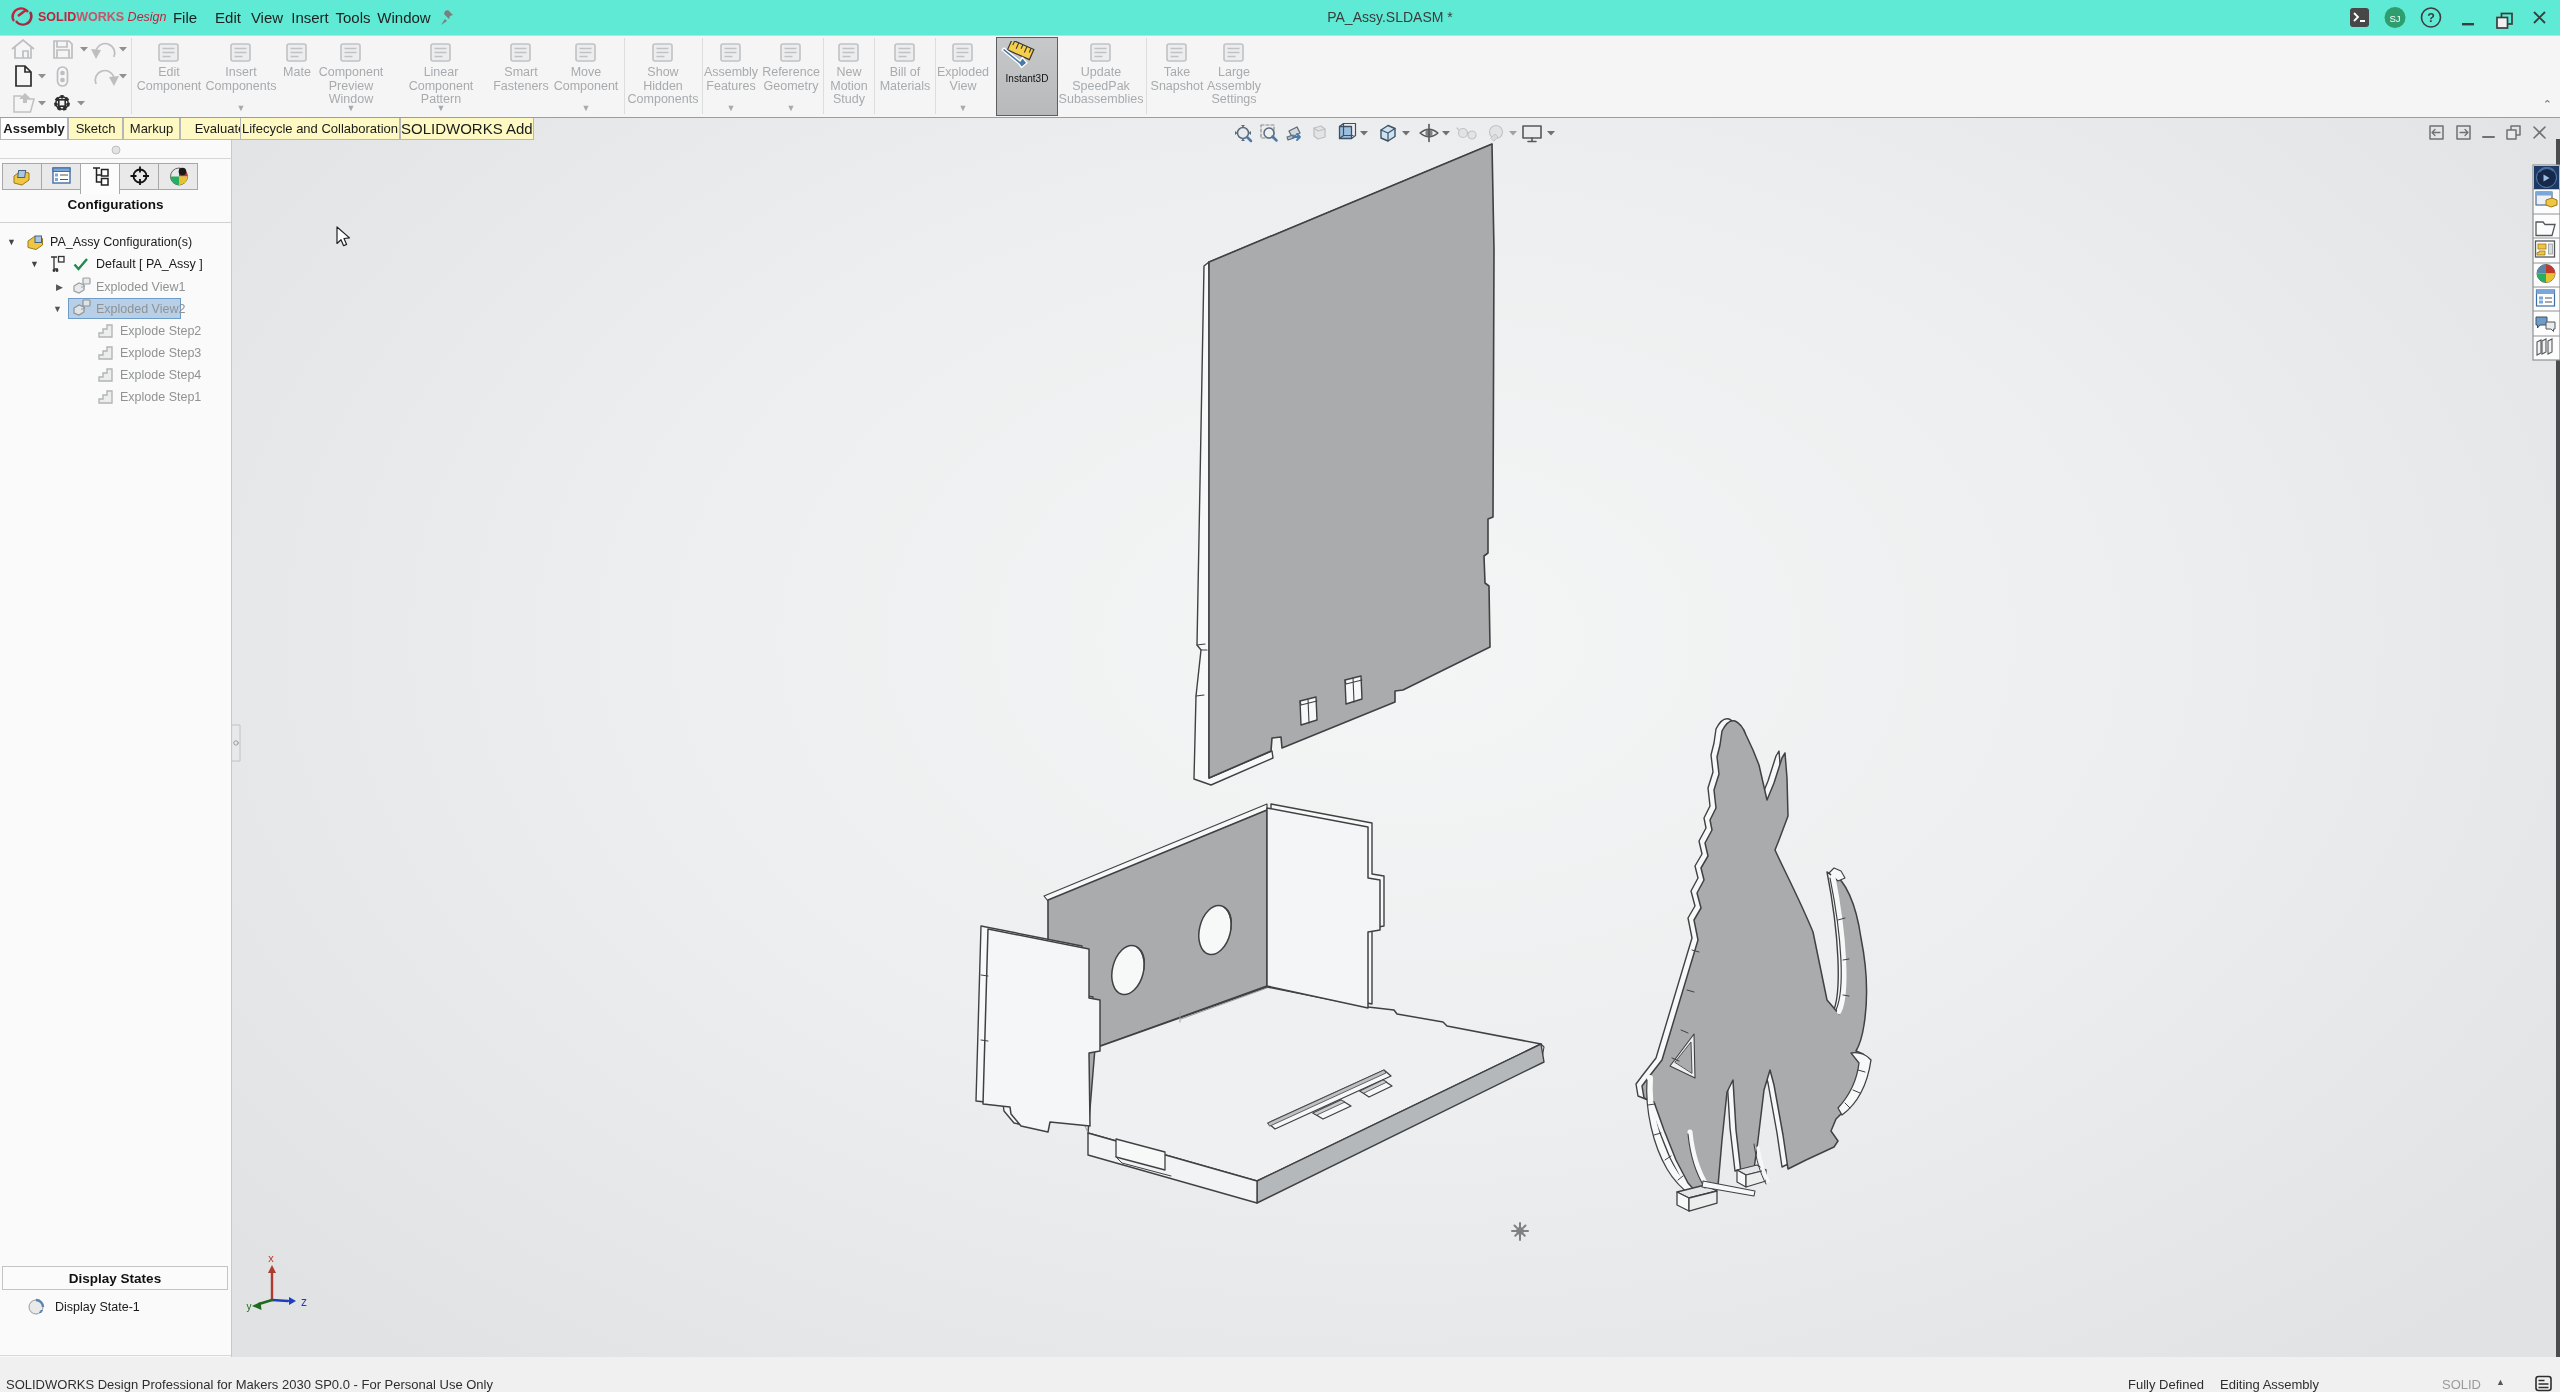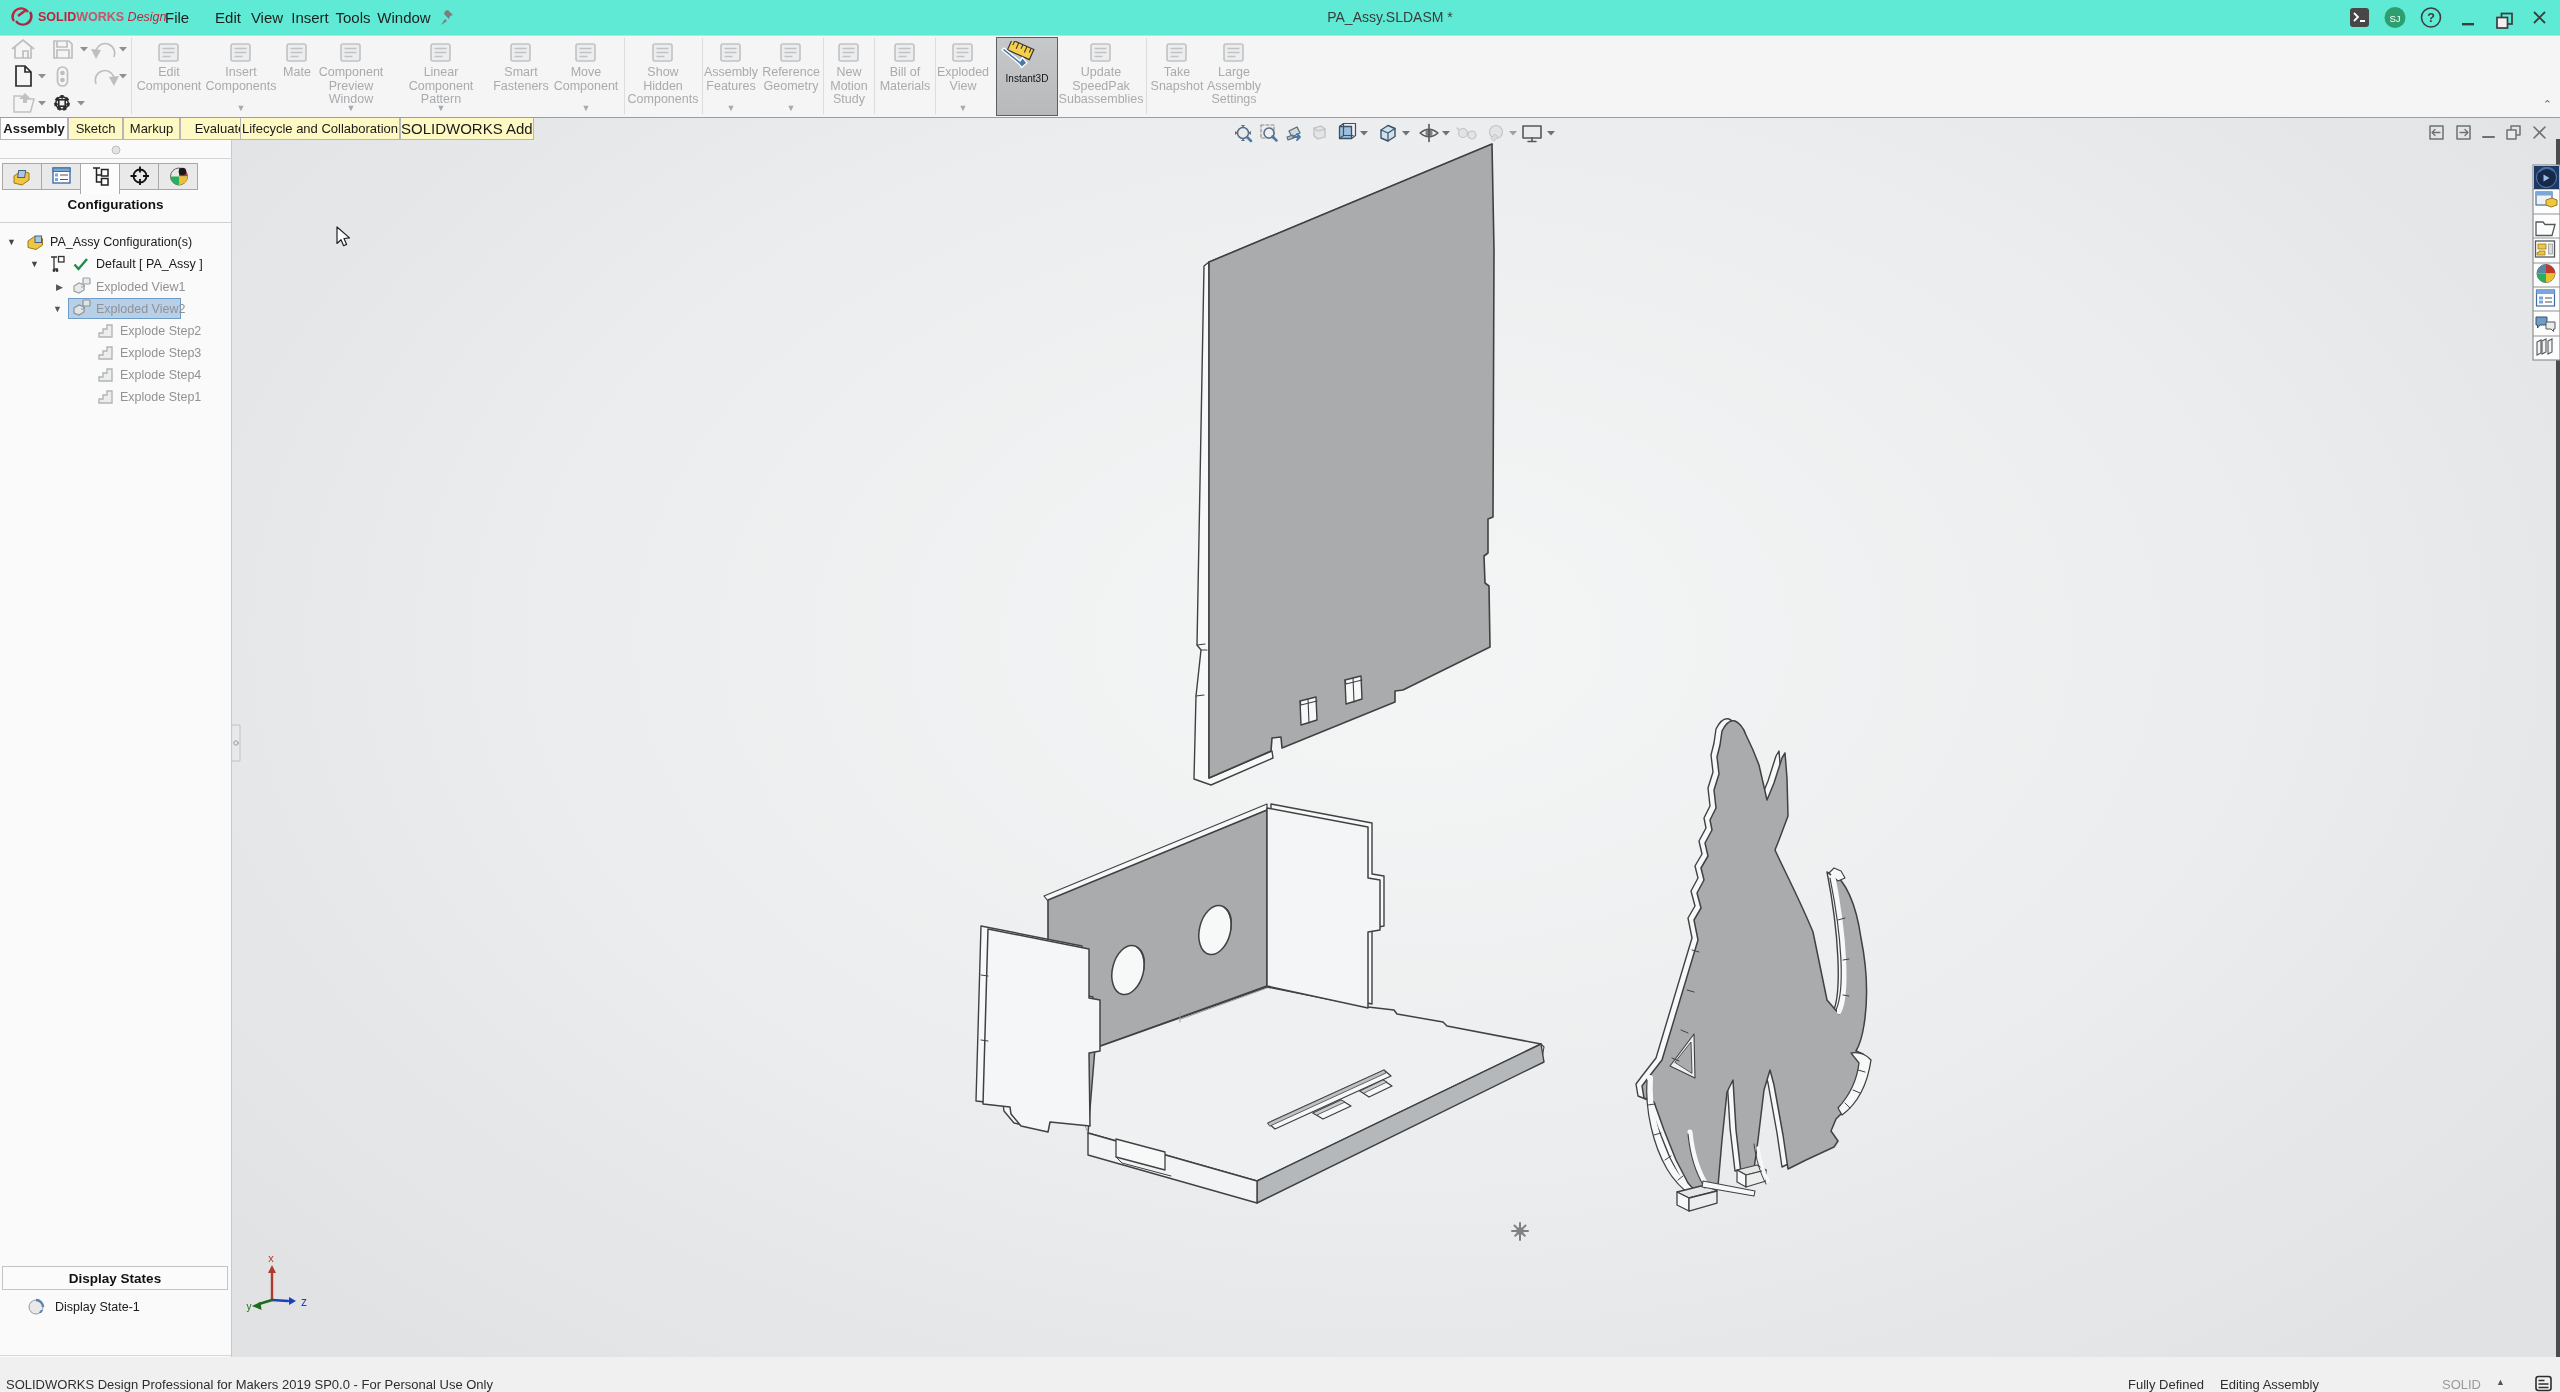--- a/index.html
+++ b/index.html
@@ -239,21 +239,21 @@
 
   <div id="titlebar">
     <svg width="165" height="35" style="position:absolute;left:8px;top:0">
       <g fill="none" stroke="#c2233d" stroke-width="2.4">
         <path d="M6 21 C3 17 5 11 10 9 c4 -1.5 8 0 10 3"></path>
         <path d="M22 12 c3 4 1 10 -4 12 c-4 1.5 -8 0 -10 -3" stroke="#9e2c44"></path>
         <path d="M10 16 l8 -6"></path>
       </g>
       <text x="30" y="21" font-size="12.5" font-weight="bold" fill="#c2233d" font-family="Liberation Sans" letter-spacing="0">SOLID<tspan fill="#c4556a">WORKS</tspan><tspan font-style="italic" font-weight="normal"> Design</tspan></text>
     </svg>
-    <div class="menu" style="left:165px;width:40px;text-align:left">File</div>
+    <div class="menu" style="left:165px;width:40px;text-align:center">File</div>
     <div class="menu" style="left:208px;width:40px;text-align:center">Edit</div>
     <div class="menu" style="left:245px;width:44px;text-align:center">View</div>
     <div class="menu" style="left:286px;width:48px;text-align:center">Insert</div>
     <div class="menu" style="left:331px;width:44px;text-align:center">Tools</div>
     <div class="menu" style="left:374px;width:60px;text-align:center">Window</div>
     <svg width="24" height="24" style="position:absolute;left:436px;top:6px">
       <path d="M12 4 l5 5 -3 1 -1 3 -5-5 1-3 z M9 13 l-4 6 6-4 z" fill="#7c7e80"></path>
     </svg>
     <div id="title">PA_Assy.SLDASM *</div>
 
@@ -607,21 +607,21 @@
         <path d="M13 13 l3 0 -1.5 3 z M12 16 l3 0 -1.5 -3 z" fill="#4a7aa8"></path>
       </svg>
       <span style="position:absolute;left:55px">Display State-1</span>
       </div>
     <div style="position:absolute;left:0;top:1215px;width:100%;border-top:1px solid #d8d8d8"></div>
 
   </div>
 
 
   <div id="statusbar">
-    <span style="position:absolute;left:6px;top:2px">SOLIDWORKS Design Professional for Makers 2019 SP0.0 - For Personal Use Only</span>
+    <span style="position:absolute;left:6px;top:2px">SOLIDWORKS Design Professional for Makers 2030 SP0.0 - For Personal Use Only</span>
     <span style="position:absolute;left:2128px;top:2px">Fully Defined</span>
     <span style="position:absolute;left:2220px;top:2px">Editing Assembly</span>
     <span style="position:absolute;left:2442px;top:2px;color:#9a9a9a">SOLID</span>
     <span style="position:absolute;left:2496px;top:2px;color:#555;font-size:9px">▲</span>
     <svg width="20" height="17" style="position:absolute;left:2534px;top:0">
       <rect x="2" y="1.5" width="15" height="14" rx="2.5" fill="none" stroke="#2e2e2e" stroke-width="1.6"></rect>
       <path d="M4.5 5.5 h6 M4.5 9 h10 M4.5 12.5 h10" stroke="#2e2e2e" stroke-width="1.6"></path>
     </svg>
   </div>
 

